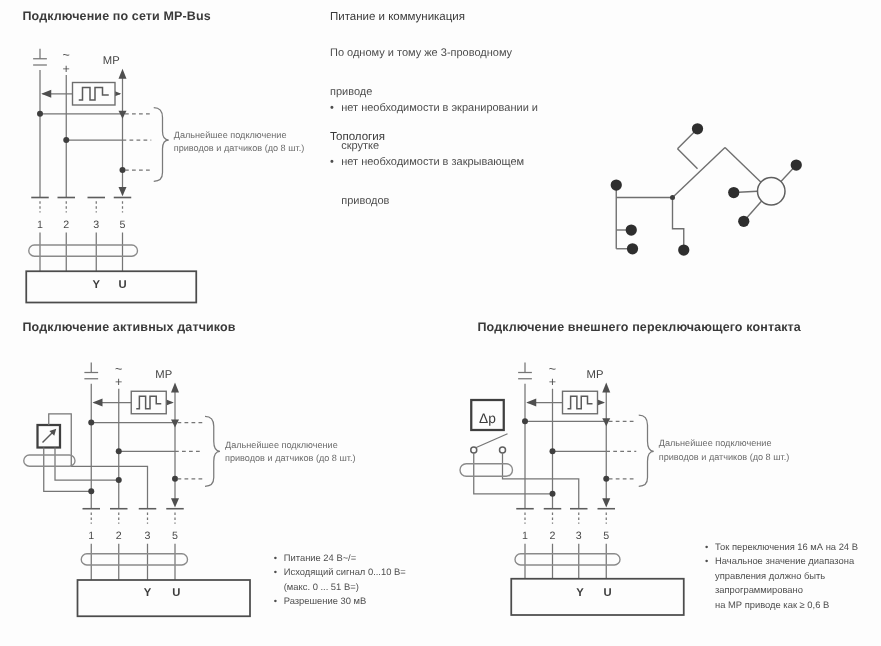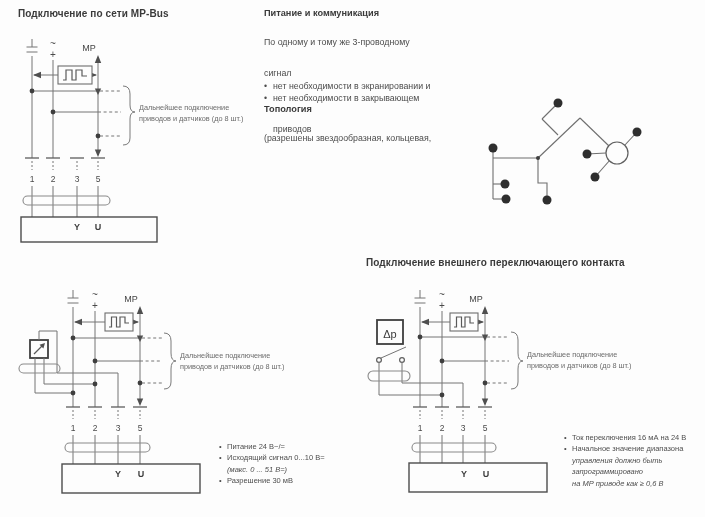--- a/index.html
+++ b/index.html
@@ -2,28 +2,28 @@
 <html><head>
 <meta charset="utf-8">
 <style>
   html,body{margin:0;padding:0;background:#e8e8e8;}
   .page{
     position:relative;width:705px;height:517px;background:#fdfdfd;overflow:hidden;
     font-family:"Liberation Sans","DejaVu Sans",sans-serif;color:#454545;
   }
   .abs{position:absolute;}
   .diagram-title{font-size:10px;font-weight:bold;color:#3a3a3a;letter-spacing:.1px;white-space:nowrap;}
-  .h-bold{font-size:9.2px;font-weight:bold;color:#3a3a3a;margin:0 0 1px 0;}
+  .h-bold{font-size:9.2px;font-weight:normal;color:#3a3a3a;margin:0 0 1px 0;}
   .body-line{font-size:8.8px;line-height:12.8px;color:#4c4c4c;white-space:nowrap;margin-top:18px;}
   .bullet-line{display:flex;font-size:8.8px;line-height:12.8px;color:#4c4c4c;white-space:nowrap;}
   .bullet-line .blt{width:9px;flex:0 0 9px;color:#4c4c4c;}
   .bullet-cont{padding-left:9px;}
   .note-line{display:flex;font-size:7.5px;line-height:11.4px;color:#4e4e4e;white-space:nowrap;}
   .note-line .blt{width:8px;flex:0 0 8px;}
-  .note-cont{padding-left:8px;font-style:italic;}
+  .note-cont{padding-left:8px;}
   svg{position:absolute;left:0;top:0;}
   .wire{stroke:#757575;stroke-width:1;fill:none;}
   .wire-thick{stroke:#4c4c4c;stroke-width:1.4;fill:none;}
   .dash{stroke:#757575;stroke-width:1;fill:none;stroke-dasharray:3 2.6;}
   .dash2{stroke:#757575;stroke-width:1;fill:none;stroke-dasharray:2 2;}
   .tick{stroke:#5d5d5d;stroke-width:1.3;fill:none;}
   .dot{fill:#3e3e3e;stroke:none;}
   .arrow{fill:#4f4f4f;stroke:none;}
   .capsule{stroke:#8a8a8a;stroke-width:1.1;fill:none;}
   .devbox{stroke:#3f3f3f;stroke-width:1.8;fill:#fdfdfd;}
@@ -41,41 +41,42 @@
   .t-ann{font-size:7.3px;fill:#6b6b6b;}
   .t-dev{font-size:11px;fill:#3c3c3c;}
 </style>
 </head>
 <body>
 
 <div class="page">
 
   <div class="abs diagram-title" style="left:18px;top:8px;">Подключение по сети MP-Bus</div>
 
-
-  <div class="abs diagram-title" style="left:366px;top:257px;">Подключение внешнего переключающего контакта</div>
+  <div class="abs diagram-title" style="left:18px;top:257px;">Подключение активных датчиков</div>
+
+  <div class="abs diagram-title" style="left:382px;top:257px;">Подключение внешнего переключающего контакта</div>
 
   <div class="abs" style="left:264px;top:8px;">
     <div class="h-bold">Питание и коммуникация</div>
     <div class="body-line">По одному и тому же 3-проводному</div>
-    <div class="body-line">сигнал</div>
+    <div class="body-line">приводе</div>
     <div class="bullet-line">
       <span class="blt">•</span>
       <span>нет необходимости в экранировании и</span>
     </div>
+    <div class="body-line bullet-cont">скрутке</div>
     <div class="bullet-line">
       <span class="blt">•</span>
       <span>нет необходимости в закрывающем</span>
     </div>
     <div class="body-line bullet-cont">приводов</div>
   </div>
 
   <div class="abs" style="left:264px;top:104px;">
     <div class="h-bold">Топология</div>
-    <div class="body-line">(разрешены звездообразная, кольцевая,</div>
   </div>
 
   <div class="abs" style="left:219px;top:441px;">
     <div class="note-line">
       <span class="blt">•</span>
       <span>Питание 24 В~/=</span>
     </div>
     <div class="note-line">
       <span class="blt">•</span>
       <span>Исходящий сигнал 0...10 В=</span>

